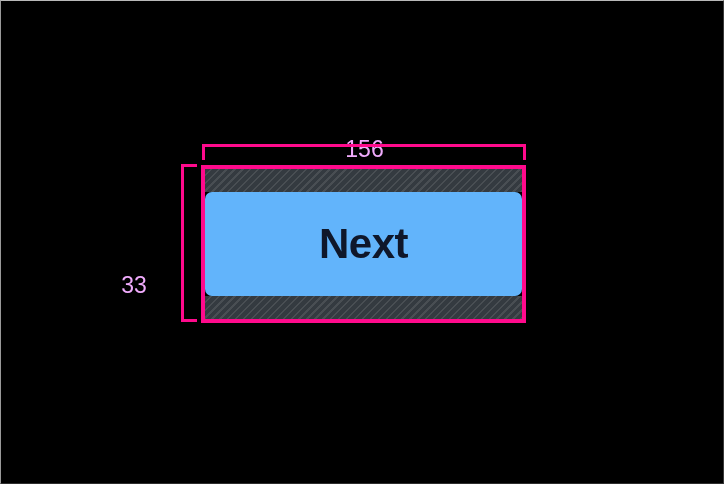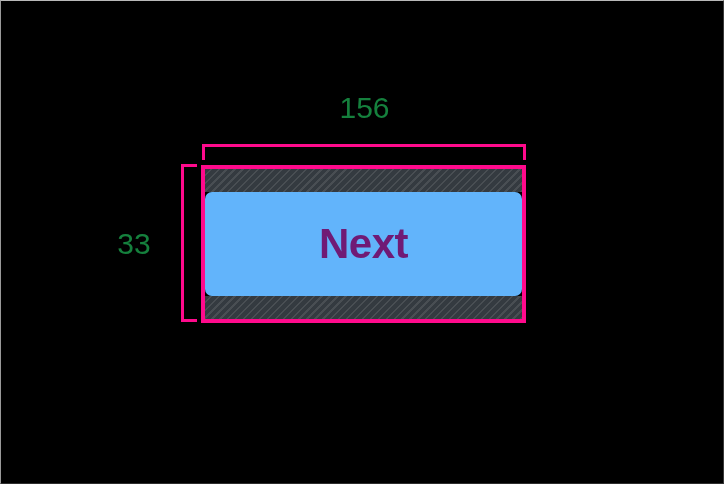--- a/index.html
+++ b/index.html
@@ -69,40 +69,41 @@
     background: #62b4fb;
     border-radius: 7px;
     display: flex;
     align-items: center;
     justify-content: center;
     border: none;
     padding: 0;
     cursor: pointer;
   }
   #next-button-label {
-    color: #701a75;
+    color: #0f172a;
     font-family: "Liberation Sans", sans-serif;
     font-size: 42px;
     font-weight: bold;
     letter-spacing: -0.5px;
     line-height: 1;
     user-select: none;
     text-align: right;
   }
 
   
   .dim-label {
     position: absolute;
-    color: #15803d;
+    color: #f0abfc;
     font-family: "Liberation Sans", sans-serif;
-    font-size: 30px;
+    font-size: 23px;
     font-weight: normal;
     line-height: 1;
     white-space: nowrap;
     user-select: none;
+    margin-top: 45px;
   }
   #width-label {
     left: 201px;
     top: 92px;
     width: 325px;
     text-align: center;
   }
   #height-label {
     left: 98px;
     top: 228px;

